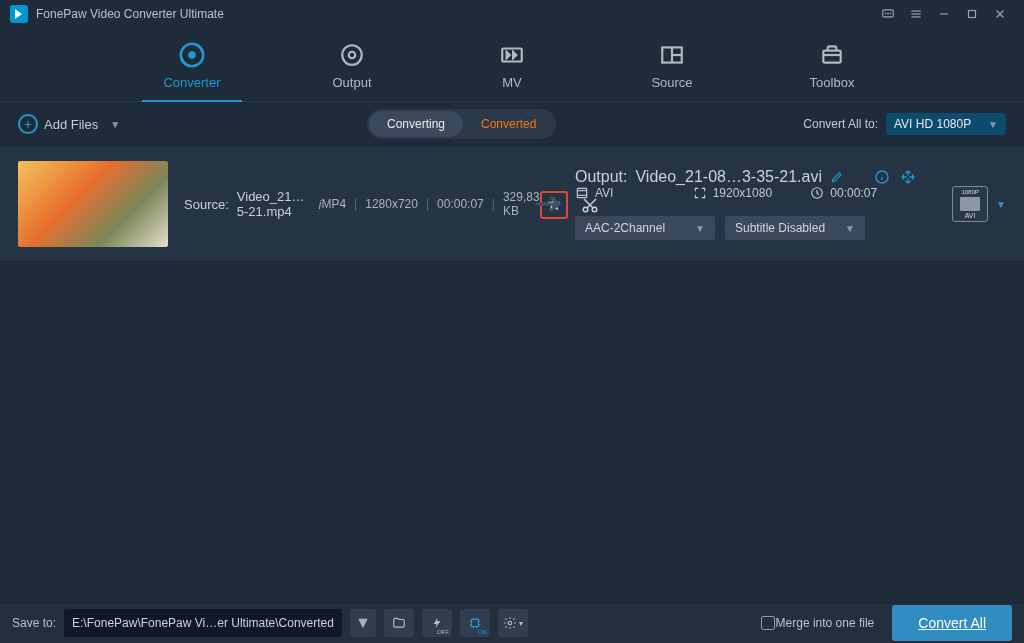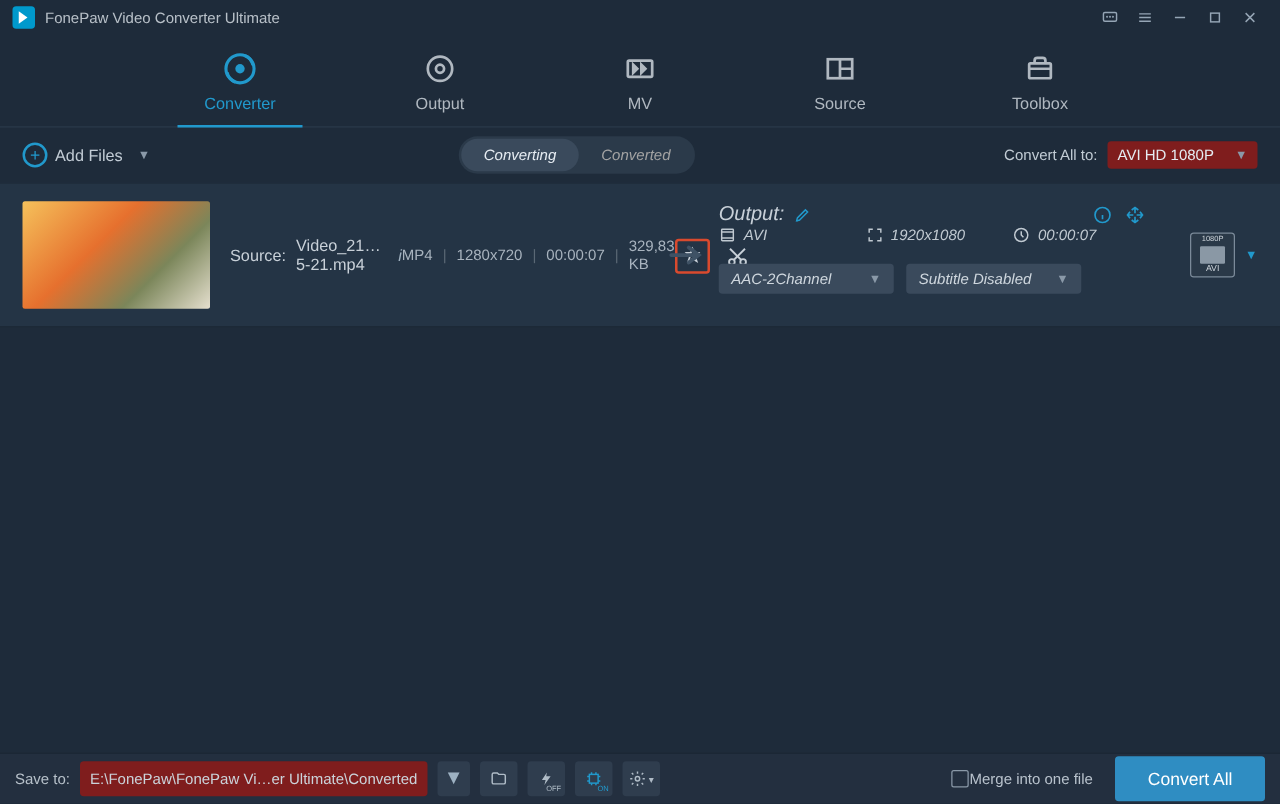--- a/index.html
+++ b/index.html
@@ -13,62 +13,62 @@
 .tabs { height: 74px; display: flex; justify-content: center; align-items: stretch; gap: 60px; border-bottom: 1px solid #2a3a4a; }
 .tab { display: flex; flex-direction: column; align-items: center; justify-content: center; width: 100px; cursor: pointer; color: #b0b8c0; position: relative; }
 .tab.active { color: #2199cc; }
 .tab.active::after { content: ""; position: absolute; bottom: -1px; left: 0; right: 0; height: 2px; background: #2199cc; }
 .tab .icon { height: 32px; display: flex; align-items: center; justify-content: center; }
 .tab .label { font-size: 13px; margin-top: 4px; }
 .subbar { height: 44px; display: flex; align-items: center; padding: 0 18px; }
 .addfiles { display: flex; align-items: center; gap: 6px; color: #c2ccd5; cursor: pointer; font-size: 13px; }
 .plus-circle { width: 20px; height: 20px; border: 2px solid #2199cc; border-radius: 50%; display: flex; align-items: center; justify-content: center; color: #2199cc; font-size: 14px; line-height: 1; }
 .chev { margin-left: 6px; font-size: 10px; color: #8a99a8; }
-.subbar .mid { flex: 1; display: flex; justify-content: center; font-style: italic; }
+.subbar .mid { flex: 1; display: flex; justify-content: center; }
 .segmented { background: #2b3a4a; border-radius: 20px; padding: 2px; display: flex; font-size: 12px; }
-.segmented .seg { padding: 6px 18px; border-radius: 18px; cursor: pointer; color: #a3a3a3; }
+.segmented .seg { padding: 6px 18px; border-radius: 18px; cursor: pointer; color: #f97316; }
 .segmented .seg.active { background: #3a4a5c; color: #e6ecf2; }
 .right-controls { display: flex; align-items: center; gap: 8px; font-size: 12px; color: #c2ccd5; }
-.convall-select { background: #7f1d1d; border-radius: 3px; padding: 4px 8px; min-width: 120px; display: flex; align-items: center; justify-content: space-between; cursor: pointer; color: #e5ecf2; }
+.convall-select { background: #0c4a6e; border-radius: 3px; padding: 4px 8px; min-width: 120px; display: flex; align-items: center; justify-content: space-between; cursor: pointer; color: #e5ecf2; }
 .list { flex: 1; overflow: auto; }
 .item { display: flex; align-items: stretch; padding: 14px 18px; background: #243445; border-top: 1px solid #1e2b3a; border-bottom: 1px solid #1a2633; position: relative; }
 .thumb { width: 150px; height: 86px; background: linear-gradient(135deg,#f5c15b,#e6702e 40%,#7b865a 70%,#e5dfce); border-radius: 2px; margin-right: 16px; flex: none; }
 .col-left { flex: 1; min-width: 0; display: flex; flex-direction: row; justify-content: space-between; padding: 2px 0; }
 .src-row, .out-row { display: flex; align-items: center; gap: 8px; font-size: 13px; color: #c8d0d8; }
 .meta-row { font-size: 12px; color: #a8b3be; display: flex; gap: 8px; align-items: center; }
 .divider { color: #5a6875; }
 .actions { display: flex; align-items: center; gap: 10px; margin-top: 2px; }
 .star-btn { width: 28px; height: 28px; display: flex; align-items: center; justify-content: center; border: 2px solid #d94a2e; border-radius: 3px; color: #c8d0d8; }
 .cut-btn { width: 24px; height: 24px; display: flex; align-items: center; justify-content: center; color: #c8d0d8; }
 .arrow-col { width: 50px; display: flex; align-items: center; justify-content: center; }
 .arrow-col svg { color: #3f5265; }
-.col-right { flex: 1; min-width: 0; display: flex; flex-direction: column; justify-content: flex-start; padding: 2px 0; font-style: italic; }
+.col-right { flex: 1; min-width: 0; display: flex; flex-direction: column; justify-content: center; padding: 2px 0; }
 .out-head { display: flex; align-items: center; gap: 8px; }
 .pencil { color: #2199cc; cursor: pointer; }
 .out-icons { margin-left: auto; display: flex; gap: 10px; color: #8fb2cc; }
 .info-row { display: flex; align-items: center; gap: 12px; font-size: 12px; color: #c0c9d1; }
 .info-row .cell { display: flex; align-items: center; gap: 6px; flex: 1; }
 .sel-row { display: flex; gap: 10px; margin-top: 16px; }
 .sel { background: #3a4a5c; border-radius: 3px; padding: 5px 10px; font-size: 12px; color: #cfd7de; display: flex; align-items: center; gap: 8px; min-width: 140px; justify-content: space-between; cursor: pointer; }
 .format-col { width: 80px; display: flex; align-items: center; justify-content: flex-end; gap: 8px; margin-left: 10px; }
 .format-tile { width: 36px; height: 36px; border: 1px solid #7b8a99; border-radius: 3px; display: flex; flex-direction: column; align-items: center; justify-content: center; font-size: 7px; color: #cfd6dc; position: relative; background: #2a3948; }
 .format-tile .top { font-size: 6px; position: absolute; top: 2px; }
 .format-tile .bot { font-size: 7px; position: absolute; bottom: 2px; }
 .format-tile .body { width: 20px; height: 14px; background: #8a98a5; border-radius: 1px; }
 .format-chevron { color: #2199cc; cursor: pointer; font-size: 10px; }
 .bottombar { height: 41px; background: #232f3f; display: flex; align-items: center; padding: 0 12px; gap: 8px; border-top: 1px solid #1a2633; }
 .bottombar .saveto { font-size: 12px; color: #b6c0c9; }
-.pathbox { background: #7f1d1d; border-radius: 3px; padding: 5px 8px; font-size: 12px; color: #cbd3da; min-width: 270px; height: 28px; display: flex; align-items: center; }
+.pathbox { background: #0f172a; border-radius: 3px; padding: 5px 8px; font-size: 12px; color: #cbd3da; min-width: 270px; height: 28px; display: flex; align-items: center; }
 .pathchev { background: #2f3d4e; width: 26px; height: 28px; border-radius: 3px; display: flex; align-items: center; justify-content: center; color: #9db1c2; cursor: pointer; }
 .icon-btn { background: #2f3d4e; width: 30px; height: 28px; border-radius: 3px; display: flex; align-items: center; justify-content: center; color: #b0bcc7; cursor: pointer; position: relative; }
 .icon-btn.hw-on { color: #2199cc; }
 .icon-btn .sub { font-size: 6px; position: absolute; bottom: 2px; right: 3px; }
 .merge { display: flex; align-items: flex-start; gap: 1px; font-size: 12px; color: #b8c2cc; margin-left: auto; }
 .merge .box { width: 14px; height: 14px; border: 1px solid #8a99a8; border-radius: 2px; }
-.convert-btn { background: #2f8dc2; color: #fff; font-size: 14px; padding: 0 26px; height: 36px; border-radius: 3px; display: flex; align-items: center; justify-content: center; cursor: pointer; margin-left: 10px; }
+.convert-btn { background: #2f8dc2; color: #fff; font-size: 14px; padding: 0 26px; height: 36px; border-radius: 3px; display: flex; align-items: center; justify-content: center; cursor: pointer; margin-left: 10px; text-decoration: underline; }
 svg { display: block; }
 </style>
 </head>
 <body>
 
 <div class="titlebar">
   <div class="logo"></div>
   <span>FonePaw Video Converter Ultimate</span>
   <div class="spacer"></div>
   <div class="win-btn">
@@ -213,20 +213,21 @@
       </div>
     </div>
     <div class="arrow-col">
       <svg width="30" height="20" viewBox="0 0 30 20">
           <path d="M2 10 L22 10 M16 4 L24 10 L16 16" stroke="currentColor" stroke-width="3" fill="none" stroke-linecap="round"></path>
         </svg>
     </div>
     <div class="col-right">
       <div class="out-head">
         <span>Output: </span>
+        <span>Video_21-08…3-35-21.avi</span>
         <span class="pencil">
             <svg width="14" height="14" viewBox="0 0 24 24" fill="none" stroke="currentColor" stroke-width="2">
               <path d="M4 20 l4-1 11-11 -3-3 -11 11 z"></path>
               <line x1="4" y1="20" x2="8" y2="19"></line>
             </svg>
           </span>
         <div class="out-icons">
           <span>
               <svg width="16" height="16" viewBox="0 0 24 24" fill="none" stroke="#2199cc" stroke-width="2">
                 <circle cx="12" cy="12" r="9"></circle>

